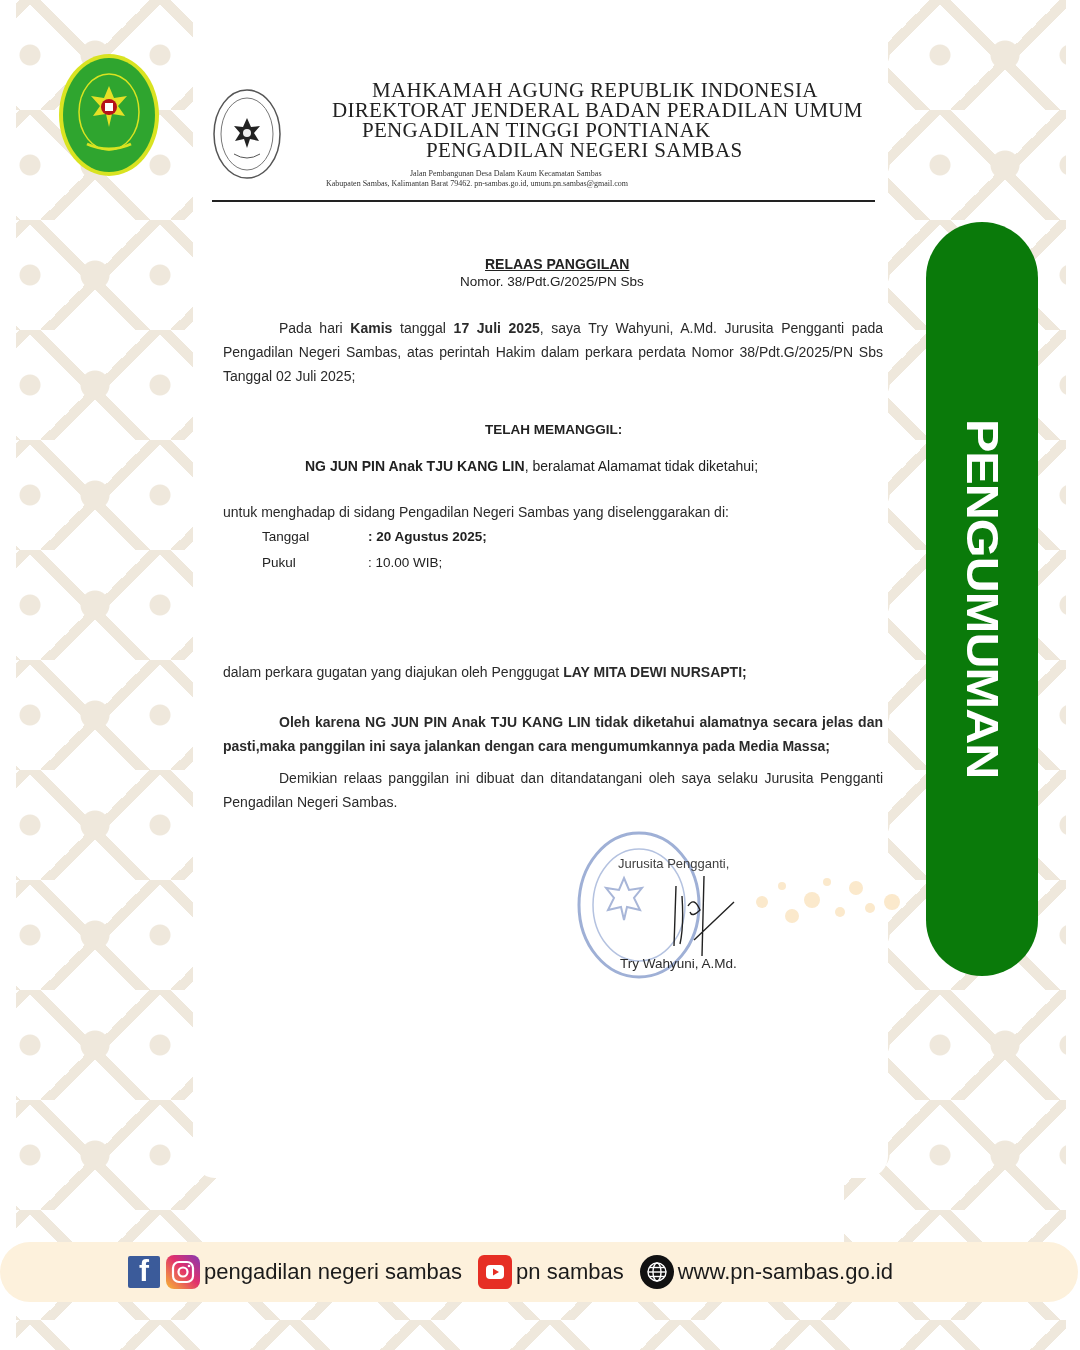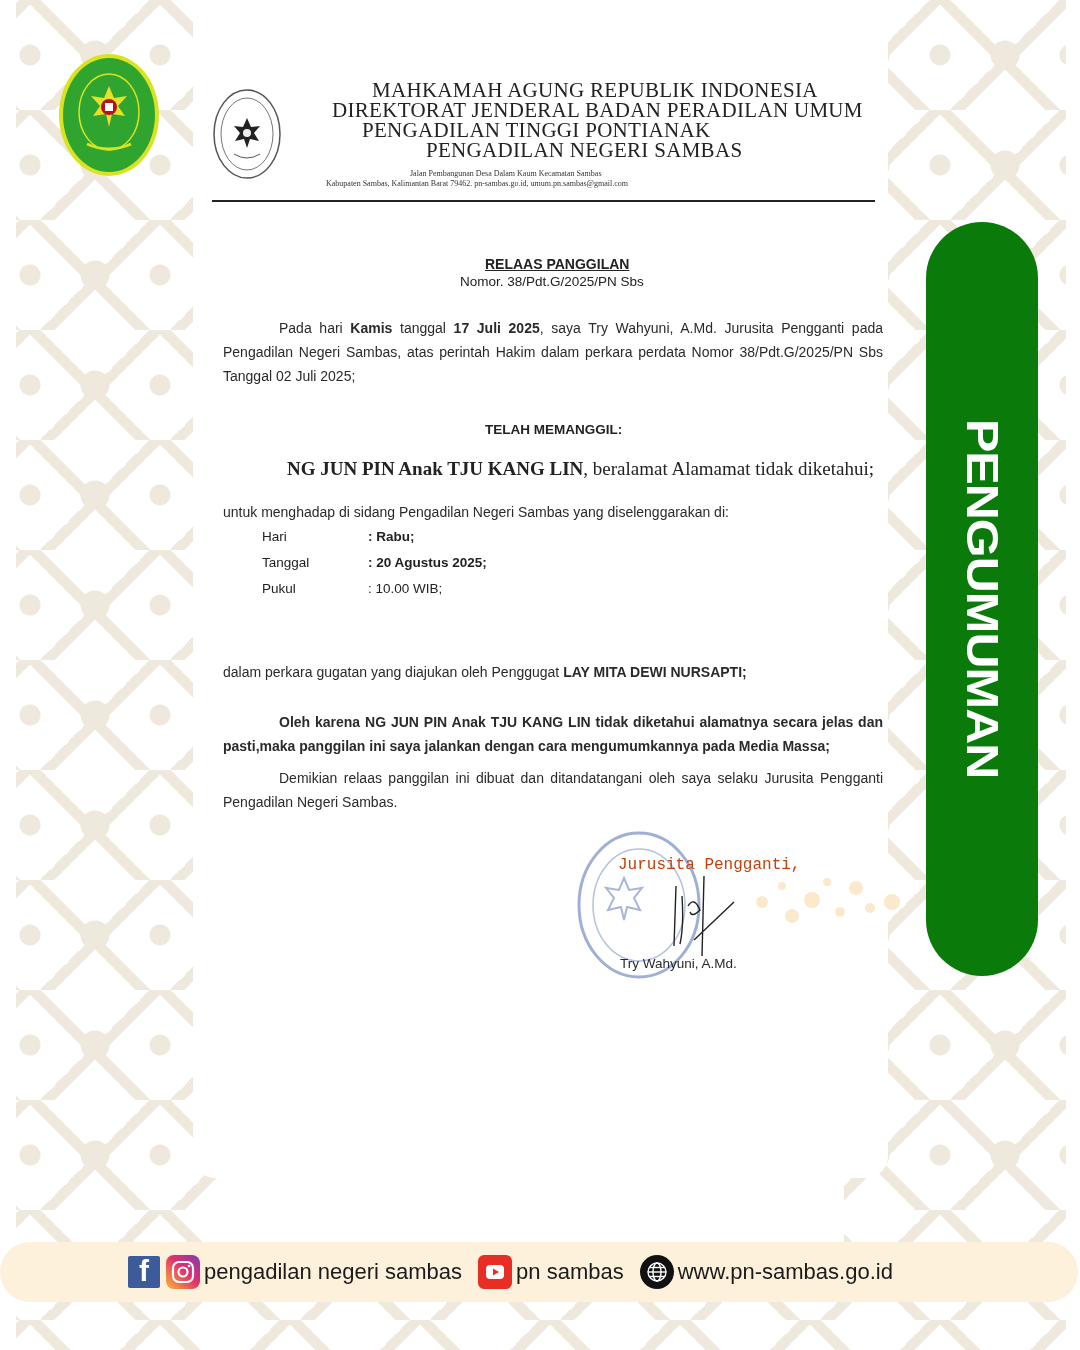--- a/index.html
+++ b/index.html
@@ -40,33 +40,33 @@
   .lh-addr { font-size:8px; line-height:10px; white-space:nowrap; color:#333; }
   .lh-a1 { padding-left:88px; margin-top:9px; }
   .lh-a2 { padding-left:4px; }
   .lh-rule { position:absolute; left:212px; top:200px; width:663px; height:2px; background:#222; }
 
   .doc { position:absolute; left:223px; width:660px; font-size:14px; line-height:24px; color:#2a2a2a; }
   .title { position:absolute; left:485px; top:256px; font-weight:bold; font-size:14px; text-decoration:underline; }
   .nomor { position:absolute; left:460px; top:274px; font-size:13.5px; }
   .p1 { top:316px; text-align:justify; text-indent:56px; }
   .tm { position:absolute; left:485px; top:422px; font-weight:bold; font-size:13.5px; }
-  .called { position:absolute; left:287px; top:458px; font-size:19px; white-space:nowrap;font-family:Liberation Serif, serif; }
+  .called { position:absolute; left:305px; top:458px; font-size:14px; white-space:nowrap; }
   .intro { top:500px; }
   .detail { position:absolute; left:262px; top:524px; font-size:13.5px; }
   .row { display:flex; height:26px; line-height:26px; }
   .row .k { width:106px; }
   .p-against { top:660px; }
   .p2 { top:710px; text-align:justify; text-indent:56px;font-weight:bold; }
   .p3 { top:766px; text-align:justify; text-indent:56px; }
   b { font-weight:bold; }
 
   .sig { position:absolute; left:574px; top:830px; width:200px; height:160px; }
   .sig-stamp { position:absolute; left:0; top:0; width:130px; height:150px; }
-  .sig-title { position:absolute; left:44px; top:26px; font-size:16px; color:#c2410c; white-space:nowrap;font-family:Liberation Mono, monospace; }
+  .sig-title { position:absolute; left:44px; top:26px; font-size:13px; color:#404040; white-space:nowrap; }
   .sig-name { position:absolute; left:46px; top:126px; font-size:13.5px; color:#2a2a2a; white-space:nowrap; }
   .sig-scribble { position:absolute; left:90px; top:36px; width:80px; height:90px; }
 
   .dots { position:absolute; left:752px; top:872px; width:150px; height:60px; }
 
   .pill {
     position:absolute; left:926px; top:222px; width:112px; height:754px;
     background:#0a7a0a; border-radius:56px;
     display:flex; align-items:center; justify-content:center;
   }
@@ -132,24 +132,20 @@
 <div class="nomor">Nomor. 38/Pdt.G/2025/PN Sbs</div>
 
 <div class="doc p1"><span>Pada hari </span><b>Kamis</b><span> tanggal </span><b>17 Juli 2025</b><span>, saya Try Wahyuni, A.Md. Jurusita Pengganti pada Pengadilan Negeri Sambas, atas perintah Hakim dalam perkara perdata Nomor 38/Pdt.G/2025/PN Sbs Tanggal 02 Juli 2025;</span></div>
 
 <div class="tm">TELAH MEMANGGIL:</div>
 <div class="called"><b>NG JUN PIN Anak TJU KANG LIN</b><span>, beralamat Alamamat tidak diketahui;</span></div>
 
 <div class="doc intro">untuk menghadap di sidang Pengadilan Negeri Sambas yang diselenggarakan di:</div>
 
 <div class="detail">
-  <div class="row">
-      <span class="k">Hari</span>
-      <b>: Rabu;</b>
-    </div>
   <div class="row">
       <span class="k">Tanggal</span>
       <b>: 20 Agustus 2025;</b>
     </div>
   <div class="row">
       <span class="k">Pukul</span>
       <span>: 10.00 WIB;</span>
     </div>
 </div>
 

